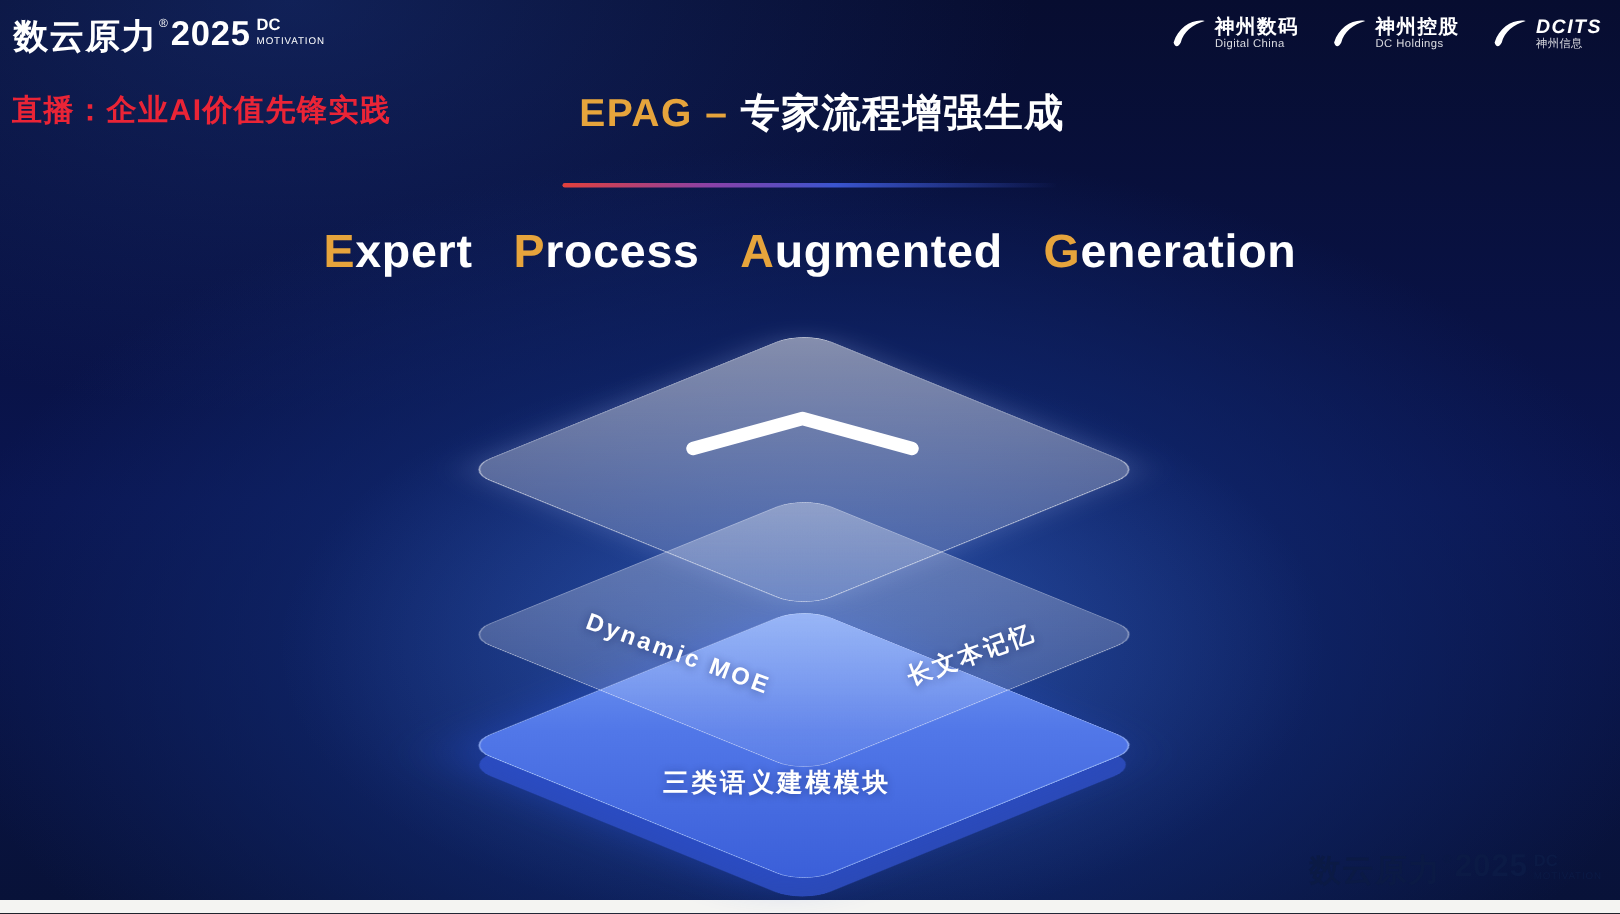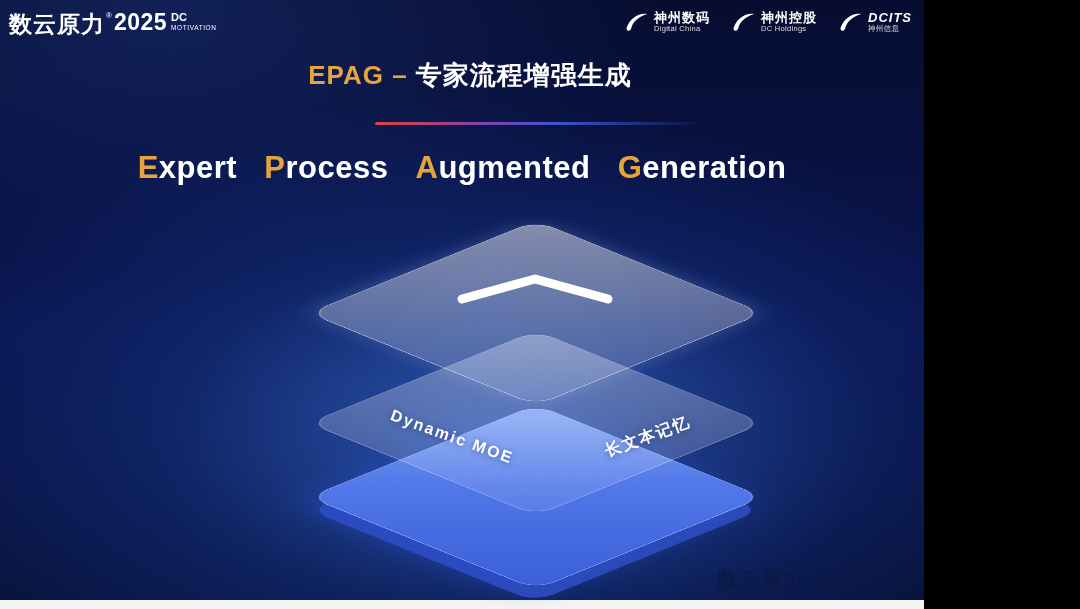--- a/index.html
+++ b/index.html
@@ -1,17 +1,17 @@
 <!DOCTYPE html>
 <html><head>
 <meta charset="utf-8">
 <style>
   html,body{margin:0;padding:0;background:#000;font-family:"Liberation Sans","DejaVu Sans",sans-serif;}
   #stage{
-    position:relative;width:924px;height:609px;overflow:hidden;
+    position:relative;width:1080px;height:609px;overflow:hidden;
     background:
       radial-gradient(750px 420px at 50% 70%, #1e418f 0%, rgba(16,40,110,.65) 45%, rgba(6,12,44,0) 78%),
       radial-gradient(900px 500px at 18% 0%, rgba(35,70,160,.35) 0%, rgba(6,12,44,0) 55%),
       linear-gradient(180deg, #070d30 0%, #0a1550 55%, #081238 100%);
   }
   
   .brand{position:absolute;display:flex;align-items:flex-start;color:#fff;white-space:nowrap;}
   .brand .name{font-size:23px;font-weight:900;letter-spacing:1px;}
   .brand .reg{font-size:8px;margin:2px 2px 0 1px;}
   .brand .year{font-size:23px;font-weight:900;letter-spacing:.5px;}
@@ -78,20 +78,21 @@
   <div class="brand" id="brand-top">
     <span class="name">数云原力</span>
     <span class="reg">®</span>
     <span class="year">2025</span>
     <span class="stack">
       <span class="dc">DC</span>
       <span class="motivation">MOTIVATION</span>
     </span>
   </div>
 
+  <div id="live-label">直播：企业AI价值先锋实践</div>
 
   <div id="main-title">
     <span class="gold">EPAG</span>
     <span class="gold">–</span>
     <span>专家流程增强生成</span>
   </div>
 
   <div id="divider"></div>
 
   <div id="subtitle">
@@ -143,20 +144,21 @@
   <div class="iso" id="layer-bottom-side"></div>
   <div class="iso" id="layer-bottom"></div>
 
   <div id="chevron">
     <svg width="170" height="42" viewBox="0 0 170 42">
       <path d="M12 31 L85 11 L158 31" stroke="#ffffff" stroke-width="9" fill="none" stroke-linecap="round" stroke-linejoin="round"></path>
     </svg>
   </div>
   <div class="layer-label" id="label-mid-left">Dynamic MOE</div>
   <div class="layer-label" id="label-mid-right">长文本记忆</div>
+  <div class="layer-label" id="label-bottom">三类语义建模模块</div>
 
   <div class="brand" id="brand-bottom">
     <span class="name">数云原力</span>
     <span class="reg">®</span>
     <span class="year">2025</span>
     <span class="stack">
       <span class="dc">DC</span>
       <span class="motivation">MOTIVATION</span>
     </span>
   </div>

